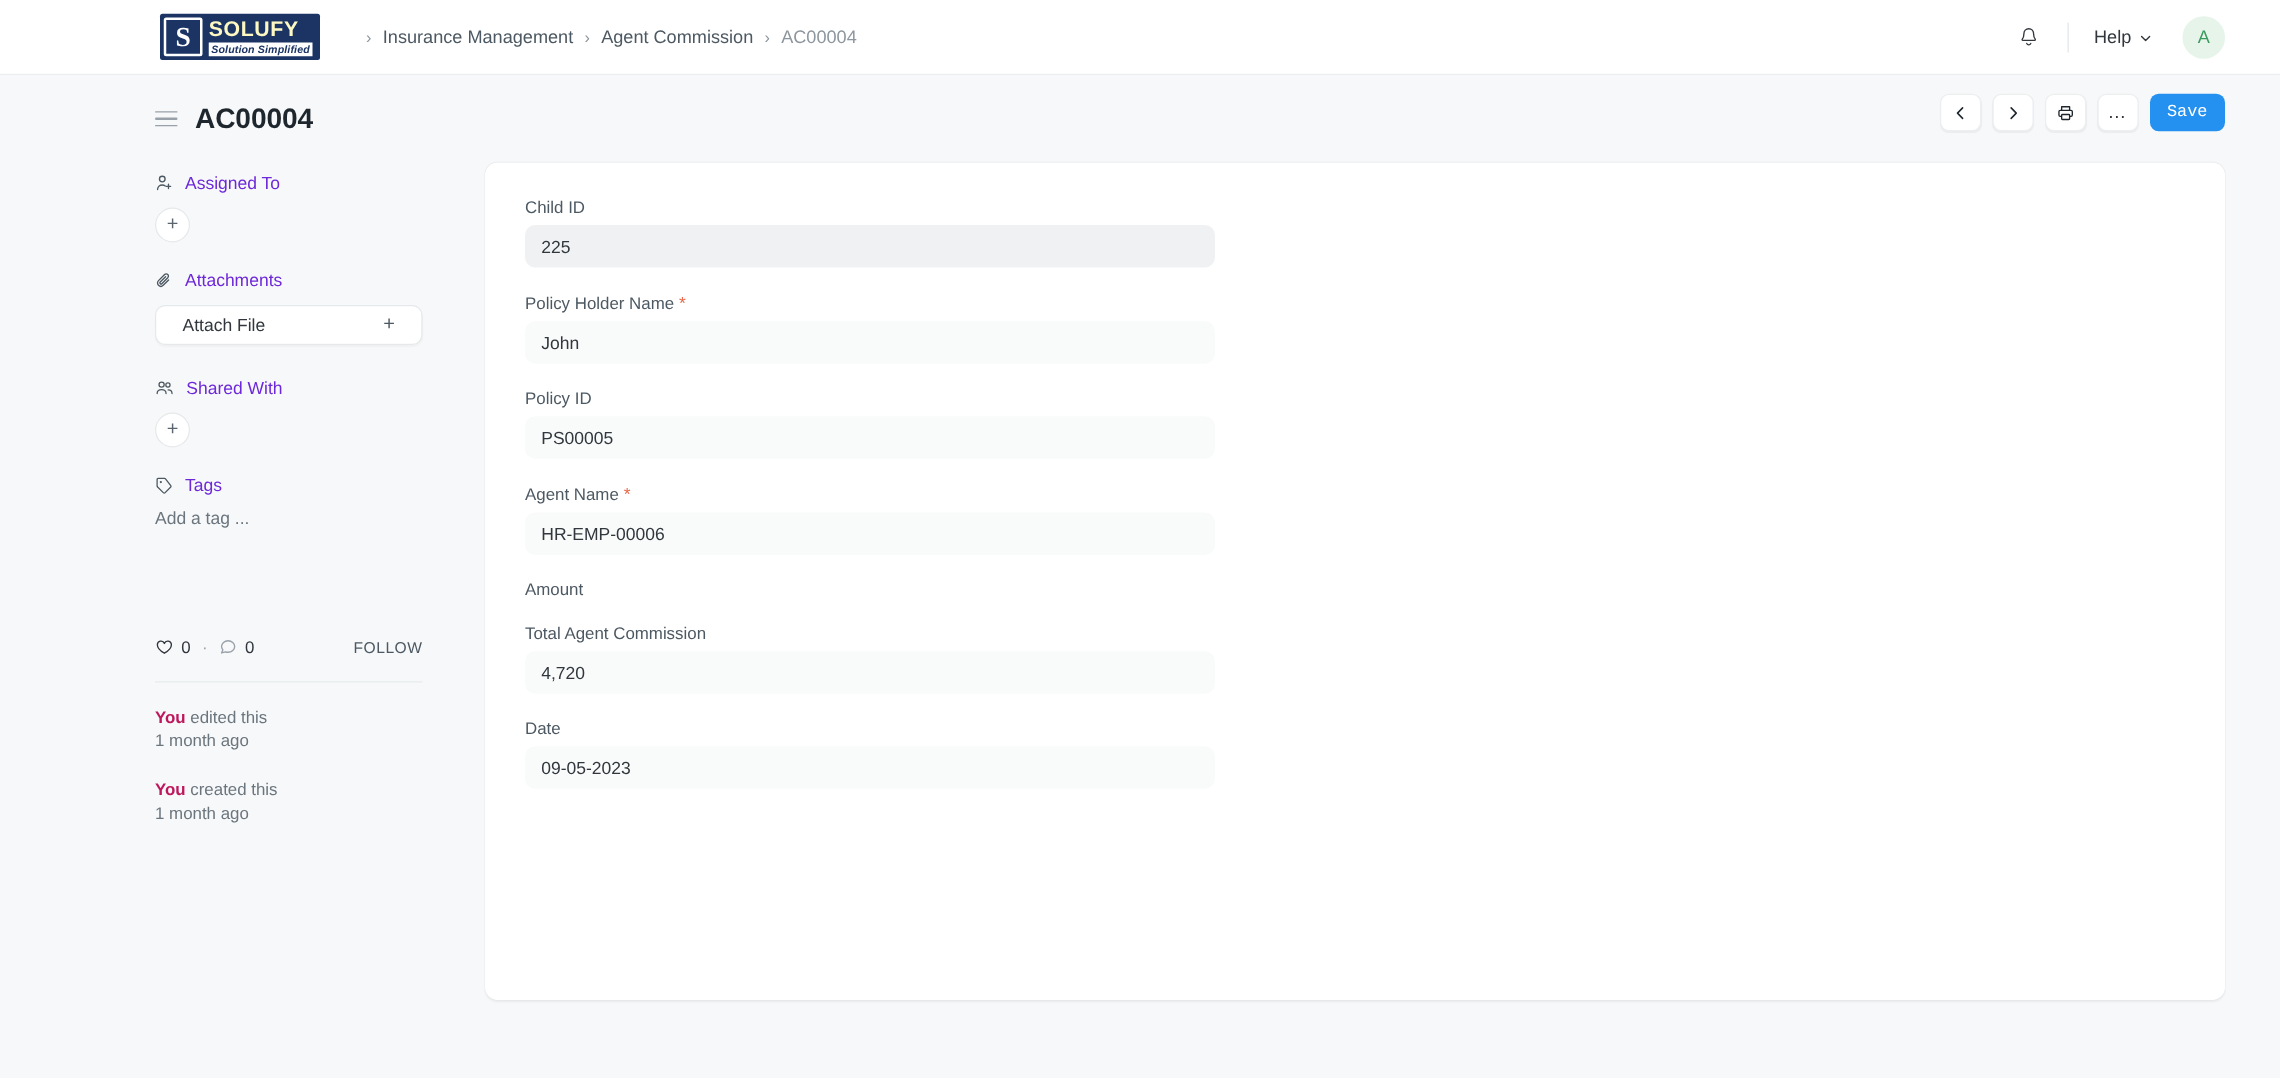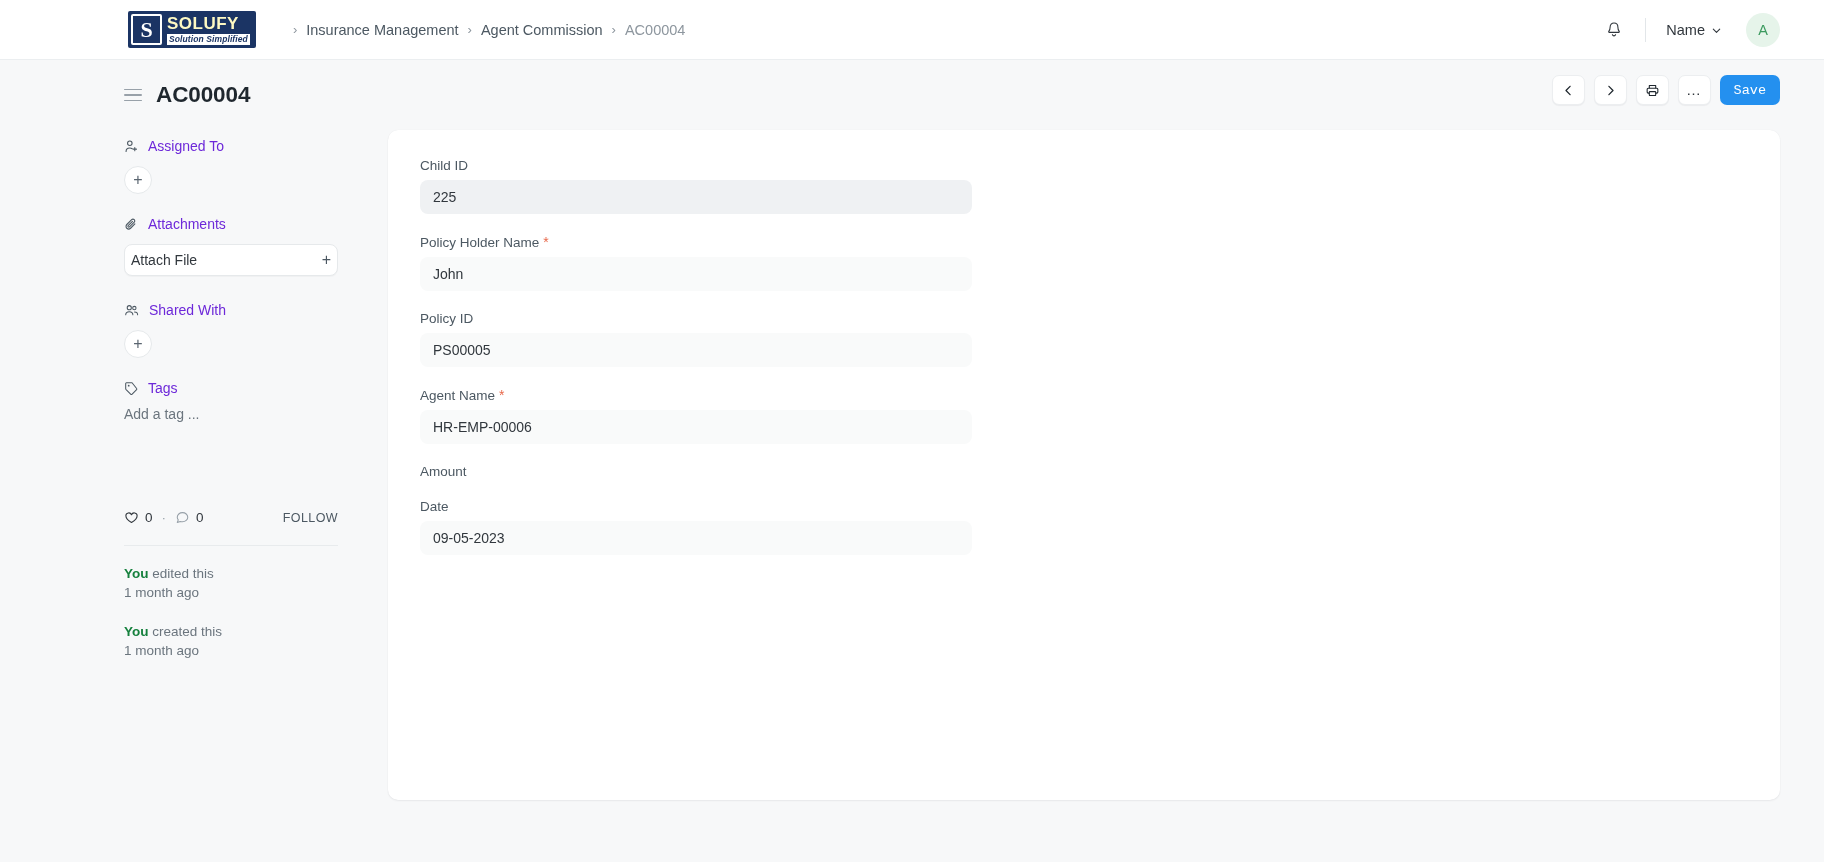--- a/index.html
+++ b/index.html
@@ -191,21 +191,21 @@
     color: #5a6570; font-size: 16px; line-height: 1;
     cursor: pointer;
     margin-bottom: 22px;
   }
   .attach-file {
     width: 100%; height: 32px;
     background: #ffffff;
     border: 1px solid #e6e9eb;
     border-radius: 8px;
     display: flex; align-items: center; justify-content: space-between;
-    padding: 0 6px;
+    padding: 0 21px;
     font-size: 14px; color: #31373d;
     cursor: pointer;
     margin-bottom: 26px;
     box-shadow: 0 1px 1px rgba(17,24,39,0.03);
   }
   .attach-file .plus { color: #4c5862; font-size: 16px; }
   .add-tag {
     font-size: 14px; color: #6b757e; cursor: pointer; margin-top: -2px;
   }
   .social-row {
@@ -214,21 +214,21 @@
     font-size: 13.5px; color: #31373d;
   }
   .social-row .grp { display: flex; align-items: center; gap: 6px; cursor: pointer; }
   .social-row .dot { margin: 0 9px; color: #9aa3ab; }
   .follow {
     margin-left: auto; font-size: 12.5px; color: #4c5862;
     letter-spacing: 0.4px; cursor: pointer;
   }
   .side-divider { height: 1px; background: #e8ebed; margin: 20px 0 18px 0; }
   .activity { font-size: 13.5px; color: #6b757e; line-height: 19px; margin-bottom: 20px; }
-  .activity b { color: #15803d; font-weight: bold; }
+  .activity b { color: #be185d; font-weight: bold; }
 
   
   .card {
     flex: 1;
     margin-left: 50px;
     background: #ffffff;
     border-radius: 10px;
     box-shadow: 0 1px 2px rgba(17,24,39,0.06), 0 0 1px rgba(17,24,39,0.08);
     padding: 28px 0 30px 0;
     min-height: 670px;
@@ -278,21 +278,21 @@
 
   <div class="nav-right">
     <button class="bell-btn">
       <svg width="18" height="18" viewBox="0 0 20 20" fill="none">
         <path d="M10 2.2c-2.6 0-4.3 1.9-4.3 4.4 0 3.1-.9 4.2-1.5 5-.3.4 0 1 .5 1h10.6c.5 0 .8-.6.5-1-.6-.8-1.5-1.9-1.5-5 0-2.5-1.7-4.4-4.3-4.4z" stroke="#31373d" stroke-width="1.2" stroke-linejoin="round"></path>
         <path d="M8.2 15.2a1.9 1.9 0 003.6 0" stroke="#31373d" stroke-width="1.2" stroke-linecap="round"></path>
       </svg>
     </button>
     <div class="nav-divider"></div>
     <button class="help-btn">
-      <span>Name</span>
+      <span>Help</span>
       <svg width="11" height="11" viewBox="0 0 12 12" fill="none">
         <path d="M2.5 4.5L6 8l3.5-3.5" stroke="#31373d" stroke-width="1.2" stroke-linecap="round" stroke-linejoin="round"></path>
       </svg>
     </button>
     <div class="avatar">A</div>
   </div>
 </div>
 
 <div class="page-head">
   <div class="menu-icon">
@@ -438,20 +438,26 @@
       </div>
       <input class="field-input" type="text" value="HR-EMP-00006" style="">
     </div>
 
     <div class="field">
       <div class="field-label">
         <span>Amount</span>
       </div>
     </div>
 
+    <div class="field">
+      <div class="field-label">
+        <span>Total Agent Commission</span>
+      </div>
+      <input class="field-input" type="text" value="4,720" style="">
+    </div>
 
     <div class="field">
       <div class="field-label">
         <span>Date</span>
       </div>
       <input class="field-input" type="text" value="09-05-2023" style="">
     </div>
 
   </section>
 </div>

